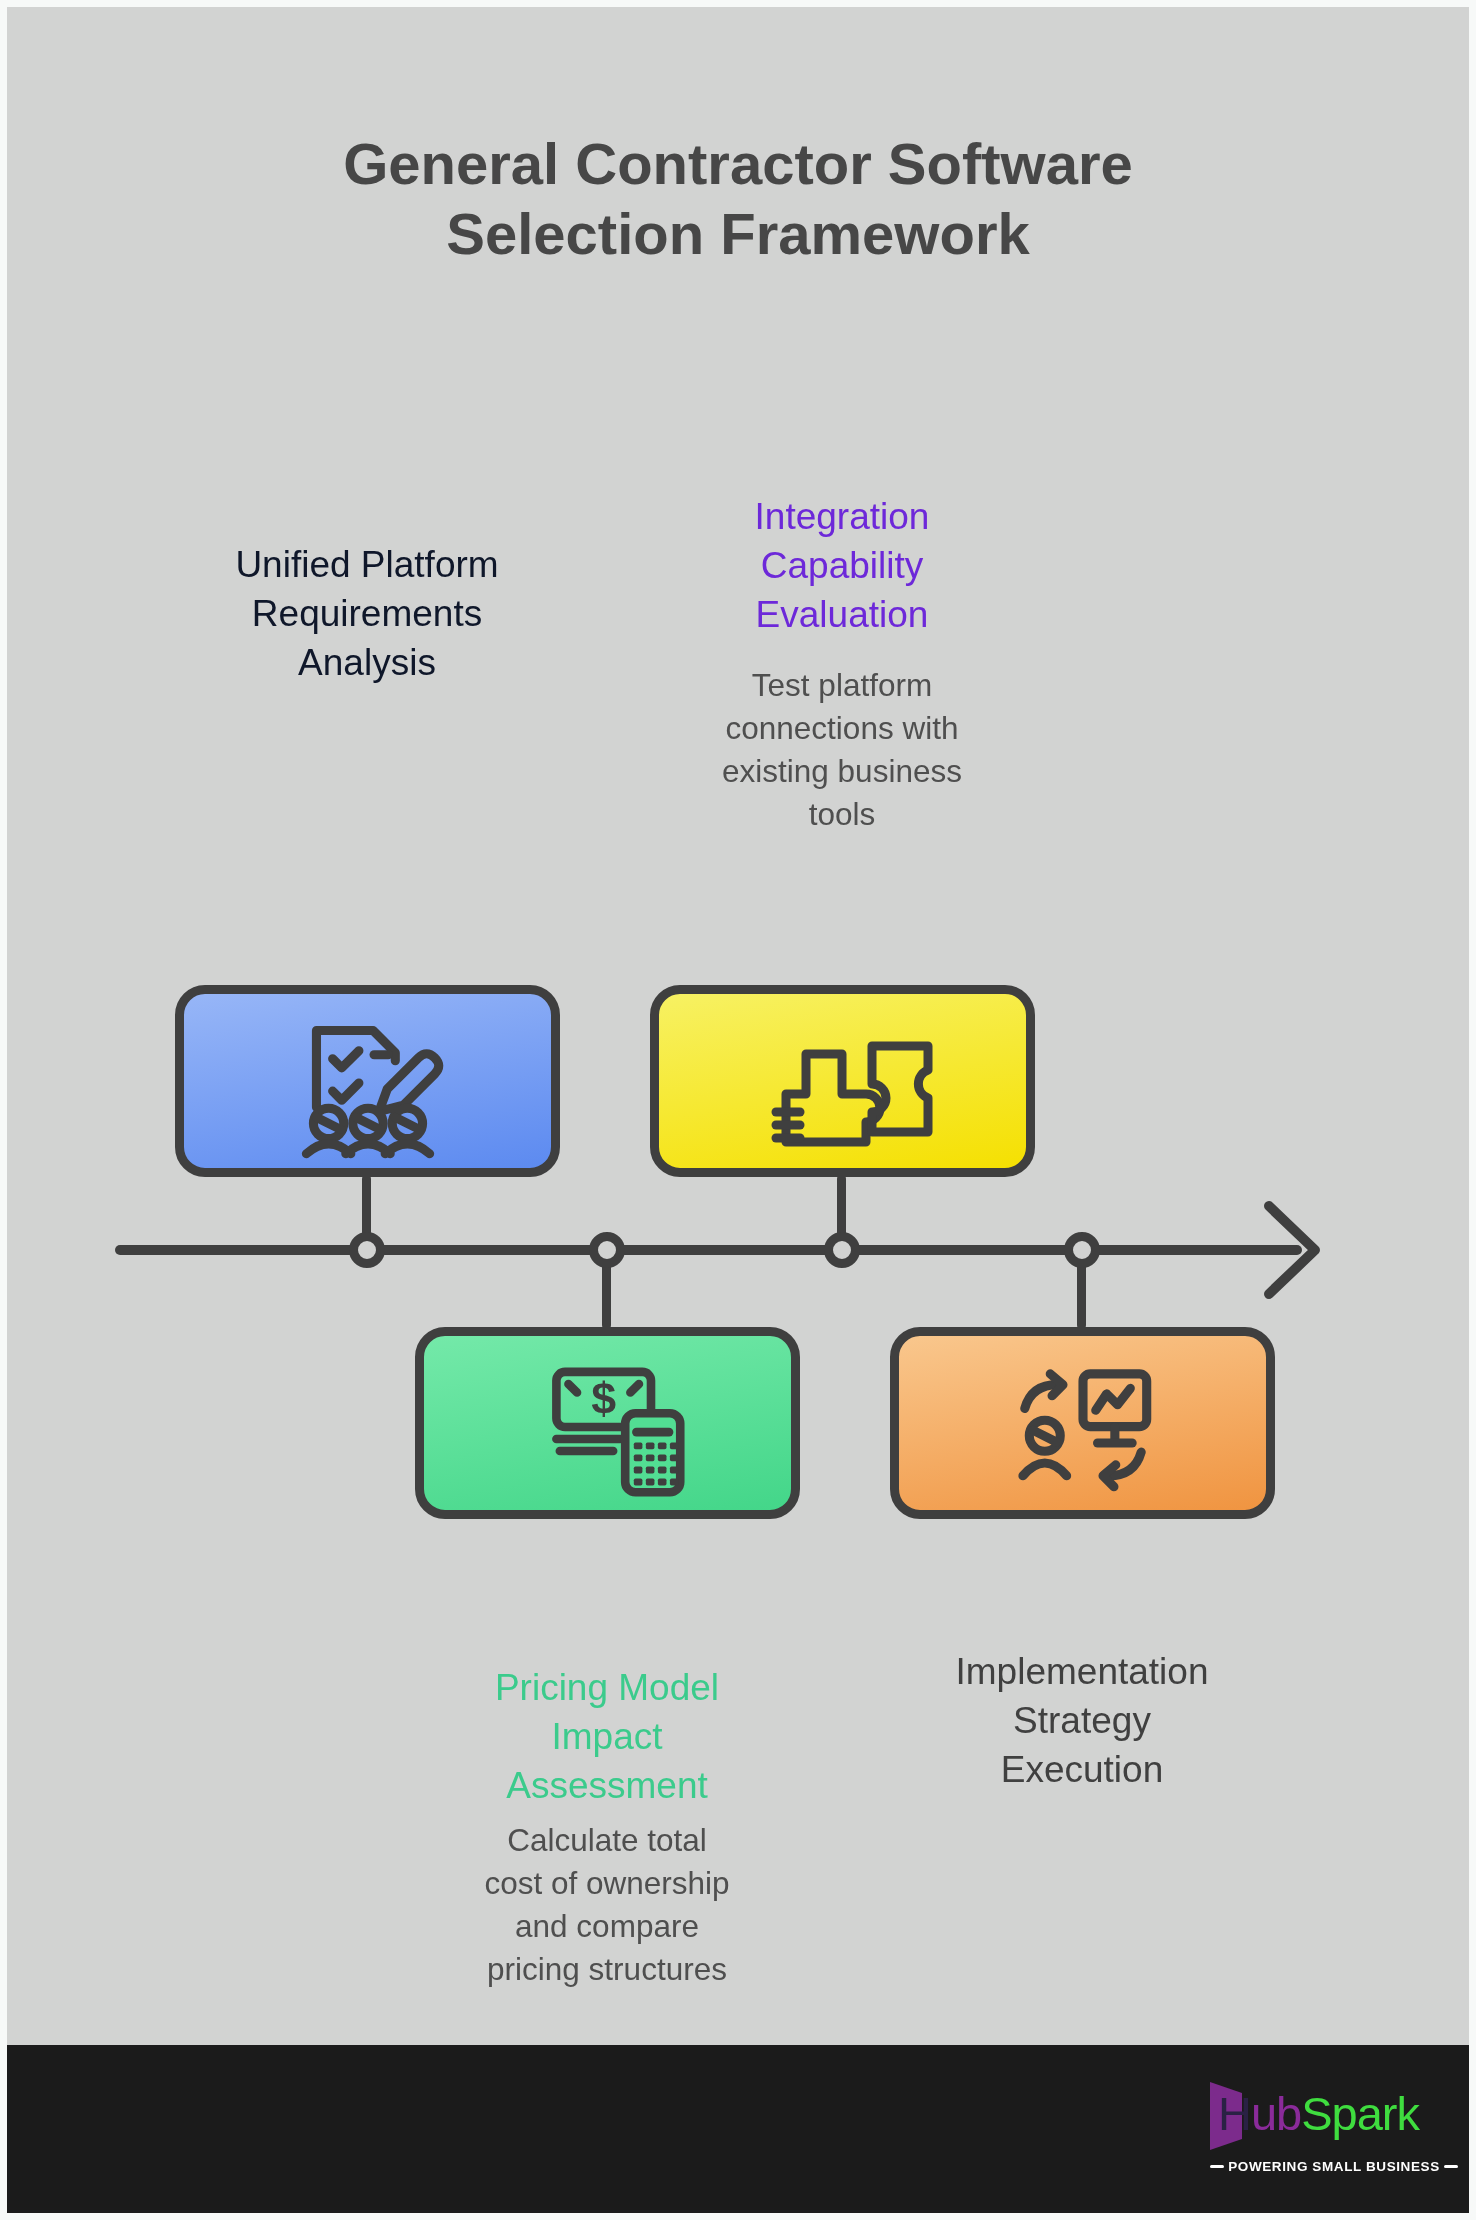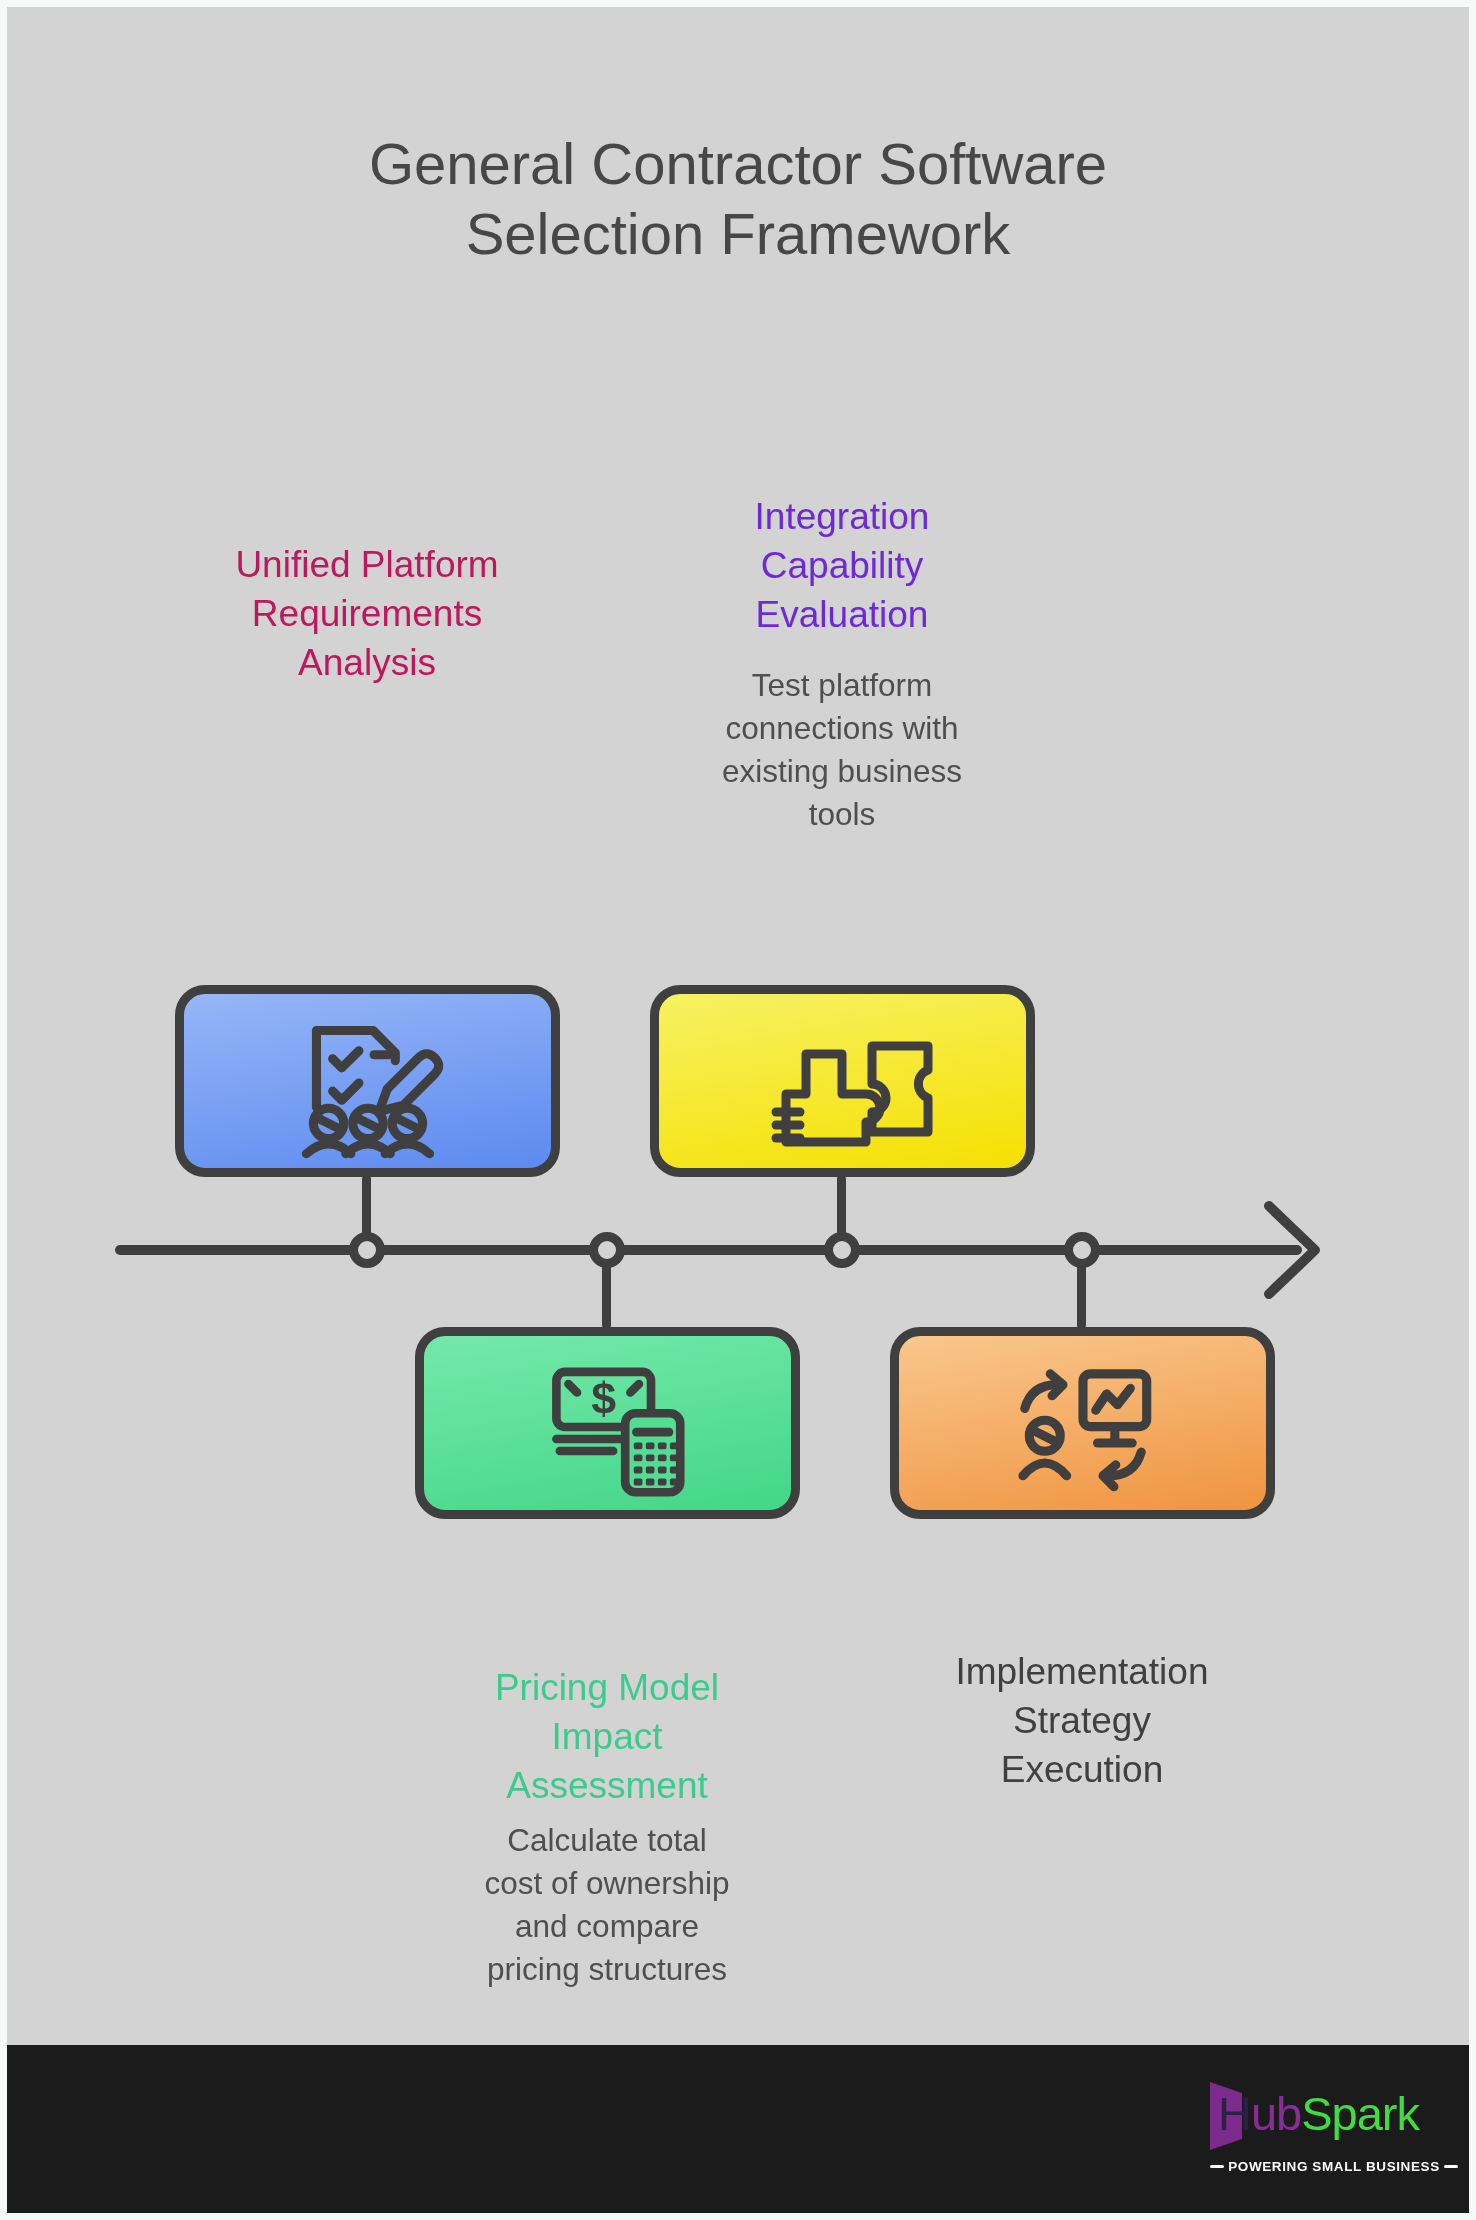--- a/index.html
+++ b/index.html
@@ -1,21 +1,21 @@
 <!DOCTYPE html>
 <html><head>
 <meta charset="utf-8">
 <style>
   html,body{margin:0;padding:0;}
   .page{position:relative;width:1476px;height:2220px;background:#f7f9f8;overflow:hidden;
         font-family:"Liberation Sans","DejaVu Sans",sans-serif;}
   .canvas{position:absolute;left:7px;top:7px;width:1462px;height:2206px;background:#d2d3d2;}
 
   .title{position:absolute;top:122px;left:0;right:0;text-align:center;
-         font-size:58px;font-weight:normal;line-height:1.2;white-space:pre-line;color:#474747;}
+         font-size:58px;font-weight:bold;line-height:1.2;white-space:pre-line;color:#474747;}
 
   .step-heading{position:absolute;width:460px;text-align:center;font-size:37px;font-weight:500;
                 line-height:1.33;white-space:pre-line;}
   .step-body{position:absolute;width:460px;text-align:center;font-size:31.5px;font-weight:400;
              line-height:1.37;white-space:pre-line;color:#4f4f4f;}
   .h1{left:130px;top:533px;}  .b1{left:130px;top:705px;}
   .h2{left:605px;top:485px;}  .b2{left:605px;top:657px;}
   .h3{left:370px;top:1640px;margin-top:16px;} .b3{left:370px;top:1812px;}
   .h4{left:845px;top:1640px;} .b4{left:845px;top:1812px;}
 
@@ -46,21 +46,21 @@
 </style>
 </head>
 <body>
 
 <div class="page">
   <div class="canvas">
 
     <div class="title">General Contractor Software
 Selection Framework</div>
 
-    <div class="step-heading h1" style="color: #be185d;">Unified Platform
+    <div class="step-heading h1" style="color: #0f172a;">Unified Platform
 Requirements
 Analysis</div>
 
     <div class="step-heading h2" style="color: #6d28d9;">Integration
 Capability
 Evaluation</div>
     <div class="step-body b2">Test platform
 connections with
 existing business
 tools</div>

